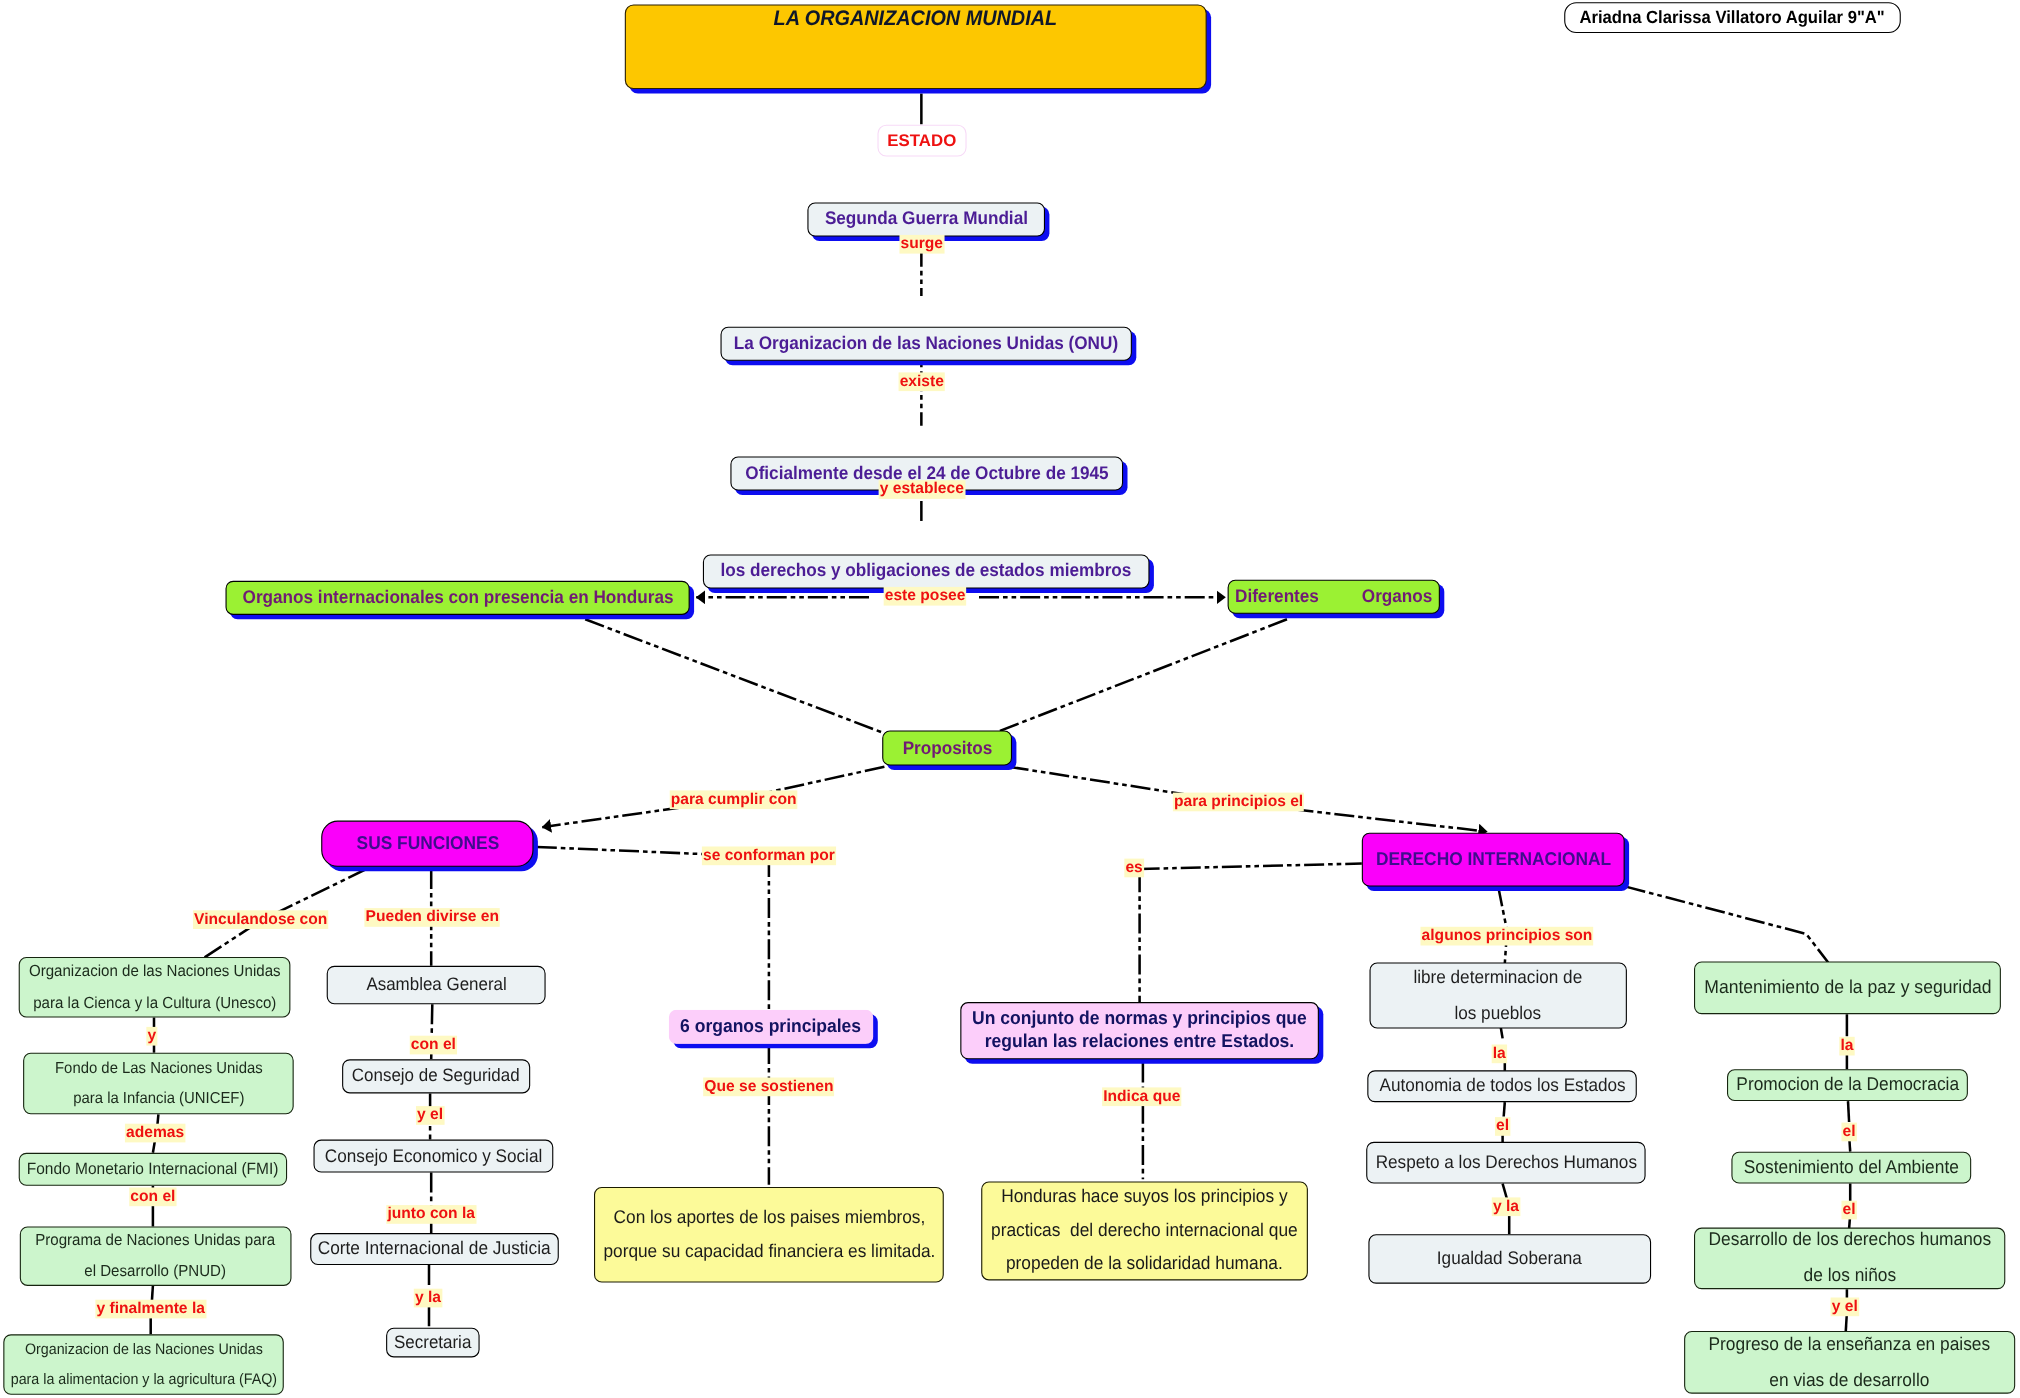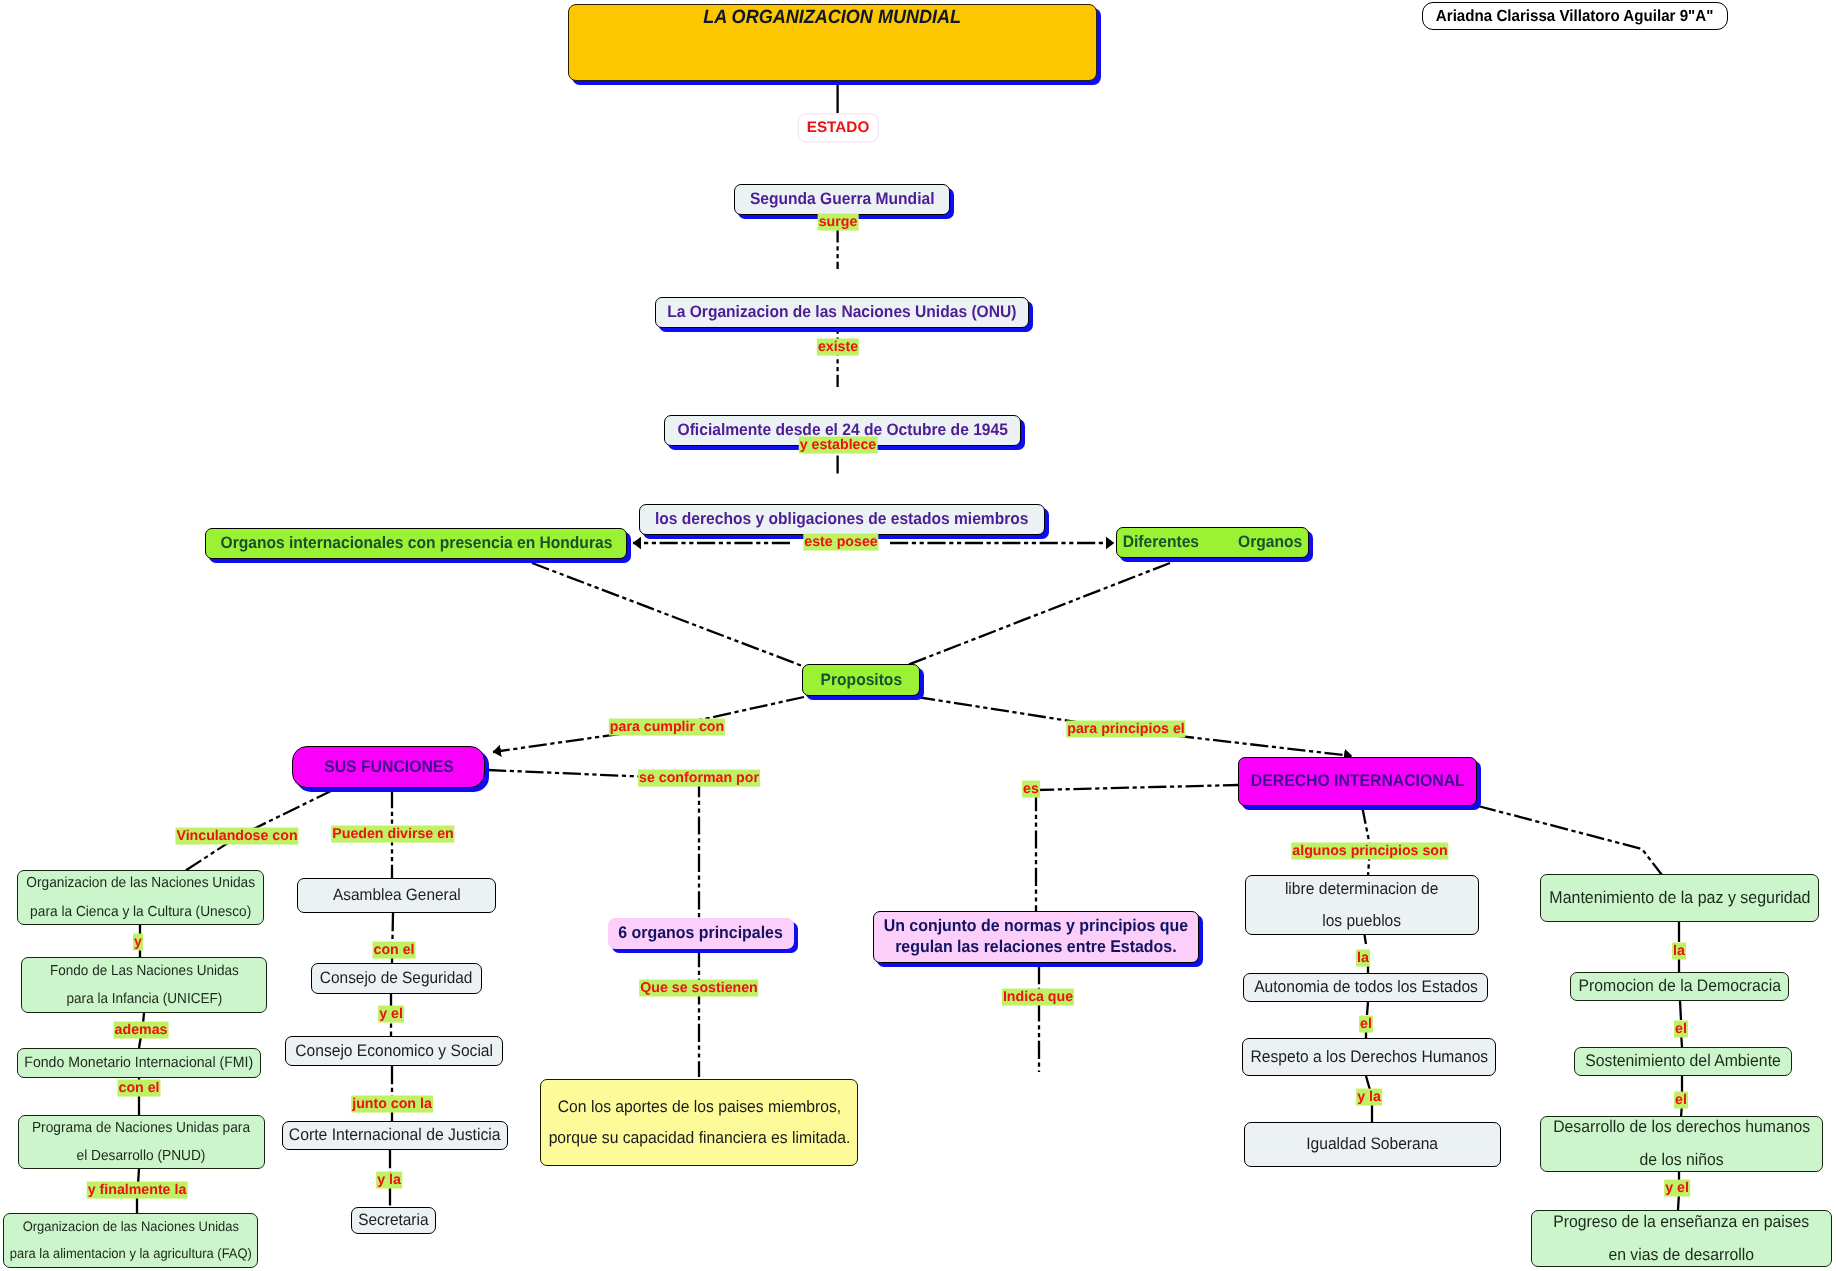--- a/index.html
+++ b/index.html
@@ -10,31 +10,31 @@
   #edges{position:absolute;left:0;top:0;width:1836px;height:1271px;pointer-events:none;}
   .node{position:absolute;box-sizing:border-box;display:flex;align-items:center;justify-content:center;
         text-align:center;border:1.3px solid #000;border-radius:7px;white-space:pre;line-height:1.12;}
   .node > span{display:block;}
   .ln{white-space:pre;}
   
   .sh{box-shadow:4px 4px 0 0 #0d0df0;}
   .title{background:#fdc700;border-color:#2a1e00;color:#0f172a;font-weight:bold;font-style:italic;
          font-size:19.2px;border-radius:8px;align-items:flex-start;padding-top:2px;}
   .blue{background:#ecf2f4;color:#4c1d95;font-weight:bold;font-size:16.6px;margin-top:28px;}
-  .green{background:#9bf133;color:#14532d;font-weight:bold;font-size:16.6px;}
+  .green{background:#9bf133;color:#701a75;font-weight:bold;font-size:16.6px;}
   .magenta{background:#fa00fa;color:#3f0d8c;font-weight:bold;font-size:16.8px;}
   .pinkn{background:#fccefa;color:#131361;font-weight:bold;font-size:16.95px;line-height:1.23;}
   .plain{background:#ecf2f4;color:#1e1e1e;font-weight:normal;font-size:16.6px;line-height:1.95;}
   .greenp{background:#ccf5cc;border-color:#16240f;color:#1b2a1b;font-weight:normal;font-size:16.6px;line-height:1.95;}
   .yellown{background:#fcfa99;border-color:#1a1a00;color:#1a1a1a;font-weight:normal;font-size:16.8px;line-height:1.81;}
   .node > span{transform:scaleX(.94);}
   .nb{border-color:transparent;}
   .namebox{background:#fff;border:1.7px solid #000;border-radius:11px;color:#000;font-weight:bold;font-size:16.1px;}
   .lbl{position:absolute;color:#ee1111;font-weight:bold;font-size:14.2px;white-space:nowrap;
-       transform:translate(-50%,-50%);line-height:1.05;background:#bef264;padding:1px 1px;}
+       transform:translate(-50%,-50%);line-height:1.05;background:#fef9c3;padding:1px 1px;}
   .lblbox{position:absolute;border:1.2px solid #f7daf7;border-radius:8px;background:#fff;
           color:#ee1111;font-weight:bold;font-size:15.3px;padding:6px 8px;transform:translate(-50%,-50%);
           line-height:1;white-space:nowrap;}
 </style>
 </head>
 <body>
 
 <div id="page">
   <svg id="edges" viewBox="0 0 1836 1271">
     <defs>
@@ -217,20 +217,23 @@
   </div>
   <div class="lbl" style="left:699px;top:988px;">Que se sostienen</div>
   <div class="node yellown" style="left:540px;top:1079px;width:318px;height:87px;font-size:16.7px;">
     <span><div class="ln">Con los aportes de los paises miembros,</div><div class="ln">porque su capacidad financiera es limitada.</div></span>
   </div>
 
   <div class="node pinkn sh" style="left:873px;top:911px;width:326px;height:52px;">
     <span><div class="ln">Un conjunto de normas y principios que</div><div class="ln">regulan las relaciones entre Estados.</div></span>
   </div>
   <div class="lbl" style="left:1038px;top:997px;">Indica que</div>
+  <div class="node yellown" style="left:892px;top:1074px;width:297px;height:90px;font-size:16.8px;">
+    <span><div class="ln">Honduras hace suyos los principios y</div><div class="ln">practicas  del derecho internacional que</div><div class="ln">propeden de la solidaridad humana.</div></span>
+  </div>
 
   <div class="node plain" style="left:1245px;top:875px;width:234px;height:60px;font-size:16.6px;">
     <span><div class="ln">libre determinacion de</div><div class="ln">los pueblos</div></span>
   </div>
   <div class="lbl" style="left:1363px;top:958px;">la</div>
   <div class="node plain" style="left:1243px;top:973px;width:245px;height:29px;font-size:16.6px;">
     <span>Autonomia de todos los Estados</span>
   </div>
   <div class="lbl" style="left:1366px;top:1024px;">el</div>
   <div class="node plain" style="left:1242px;top:1038px;width:254px;height:38px;font-size:16.6px;">

